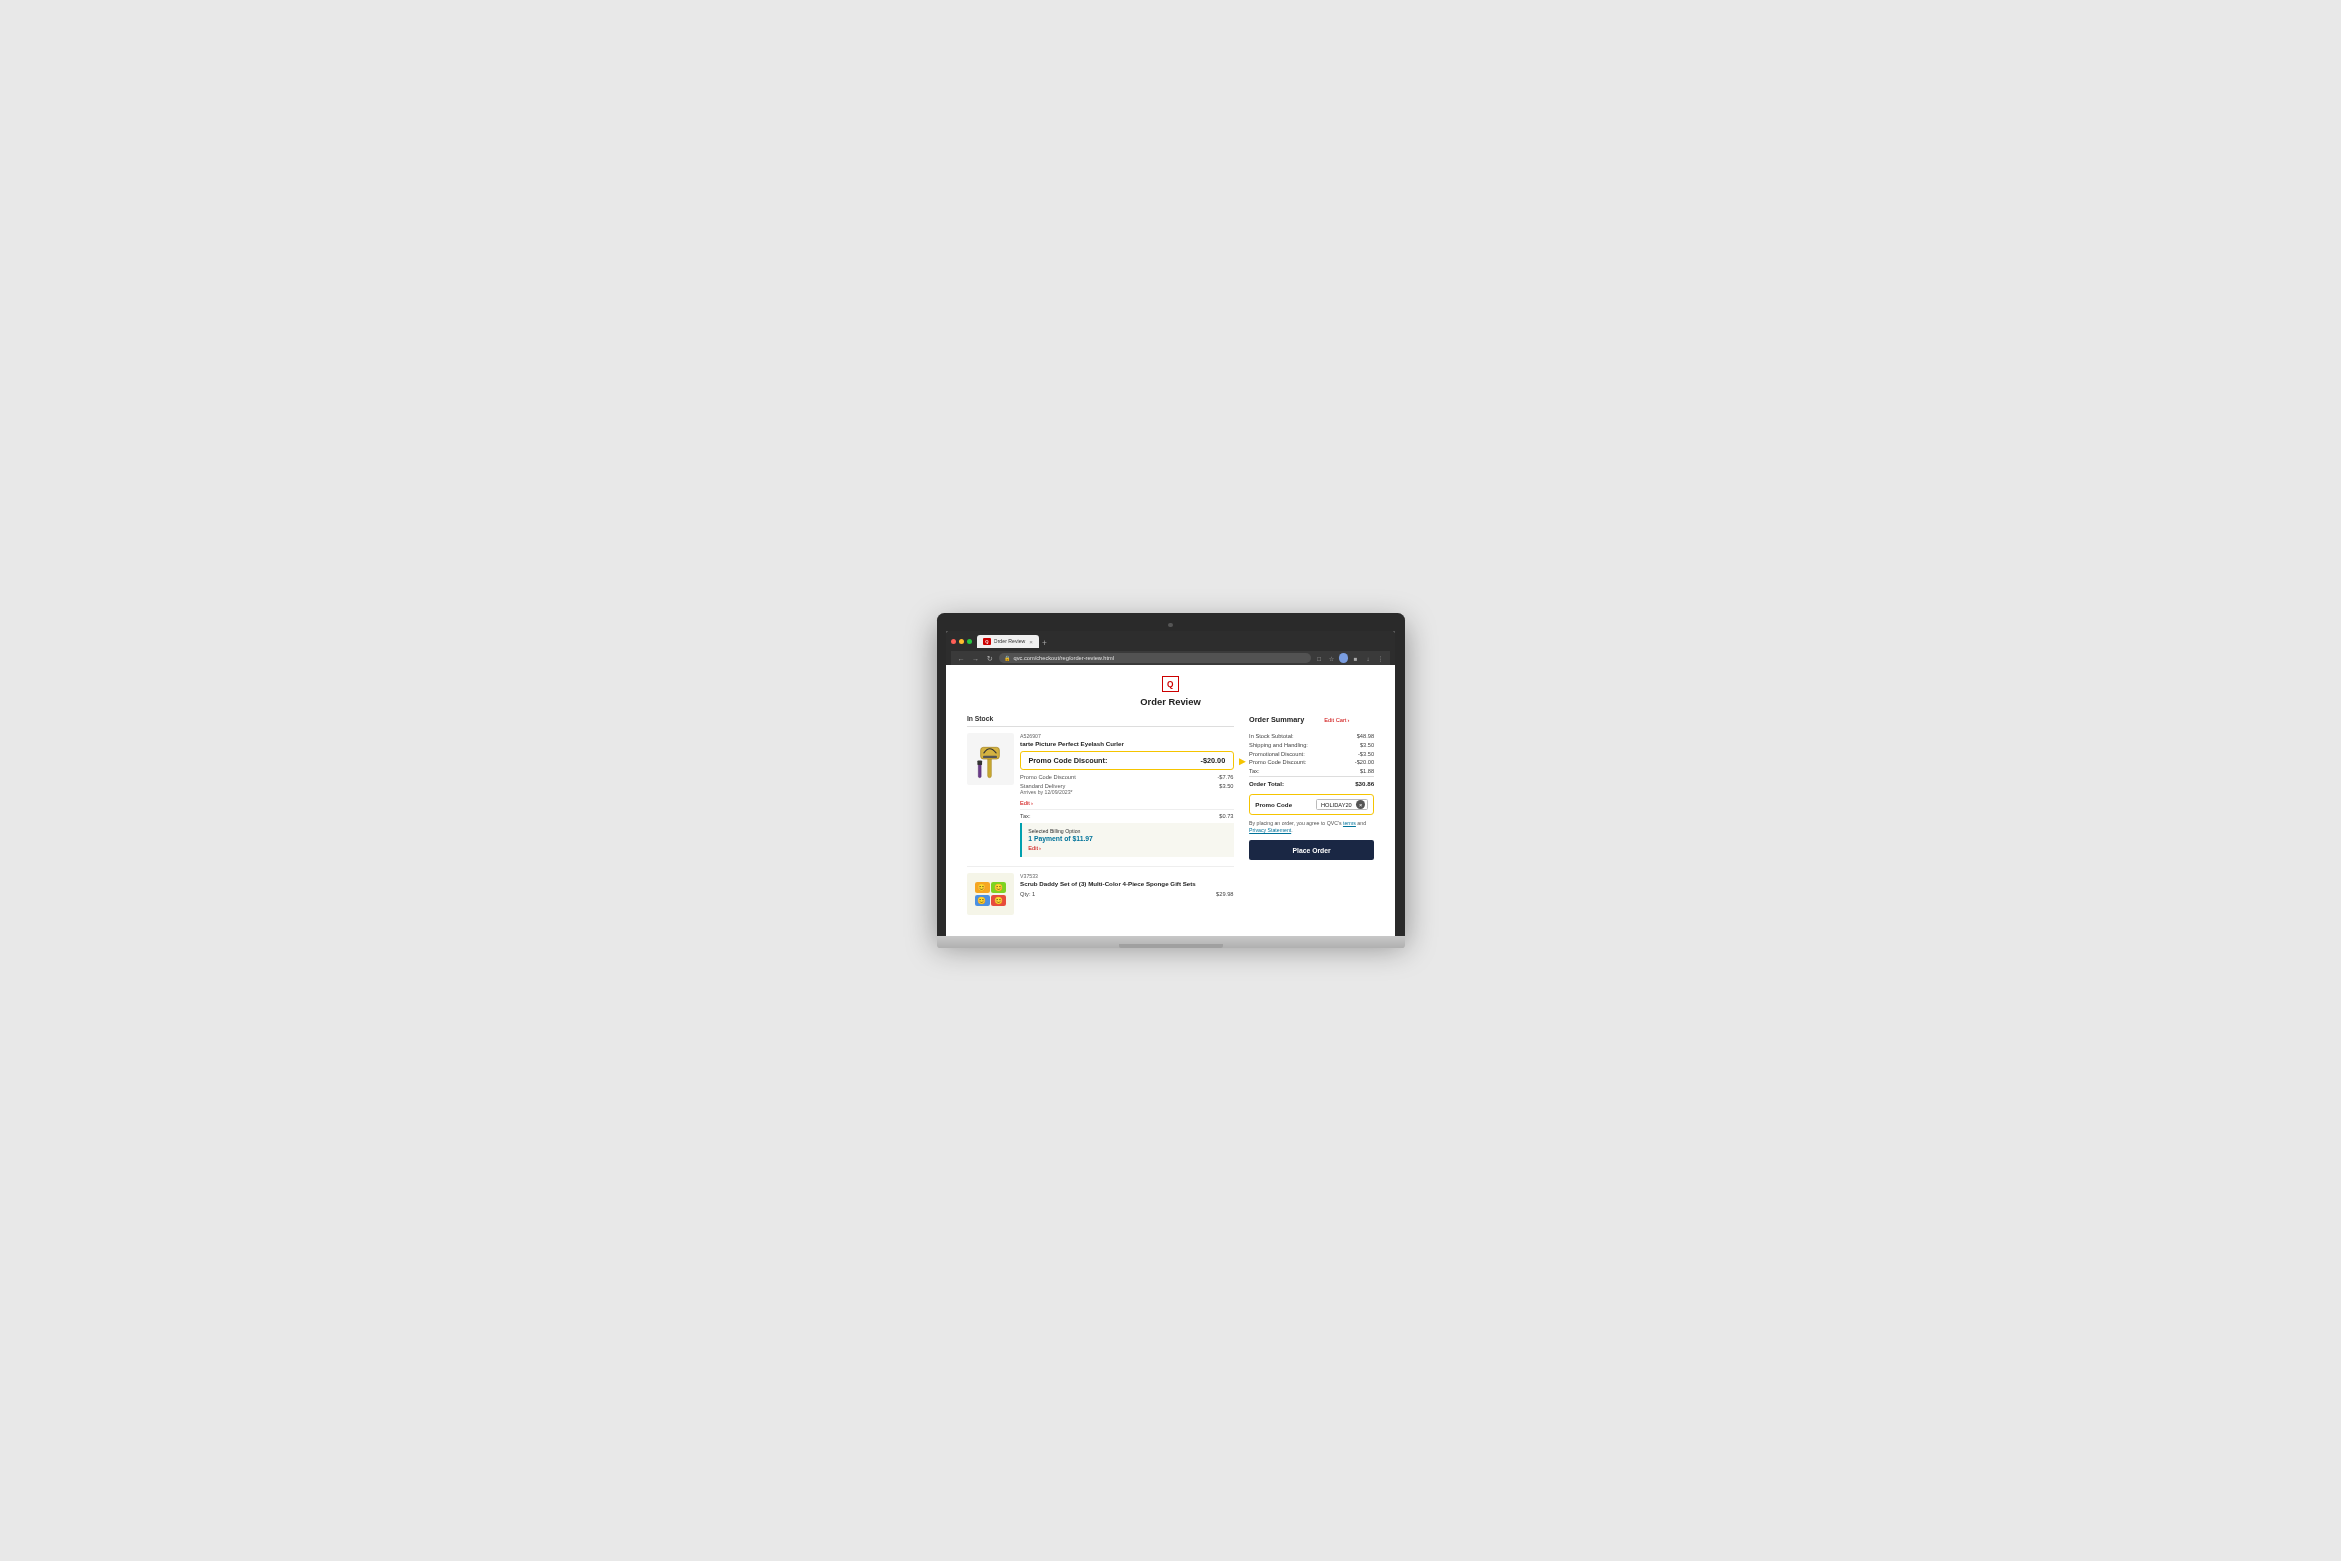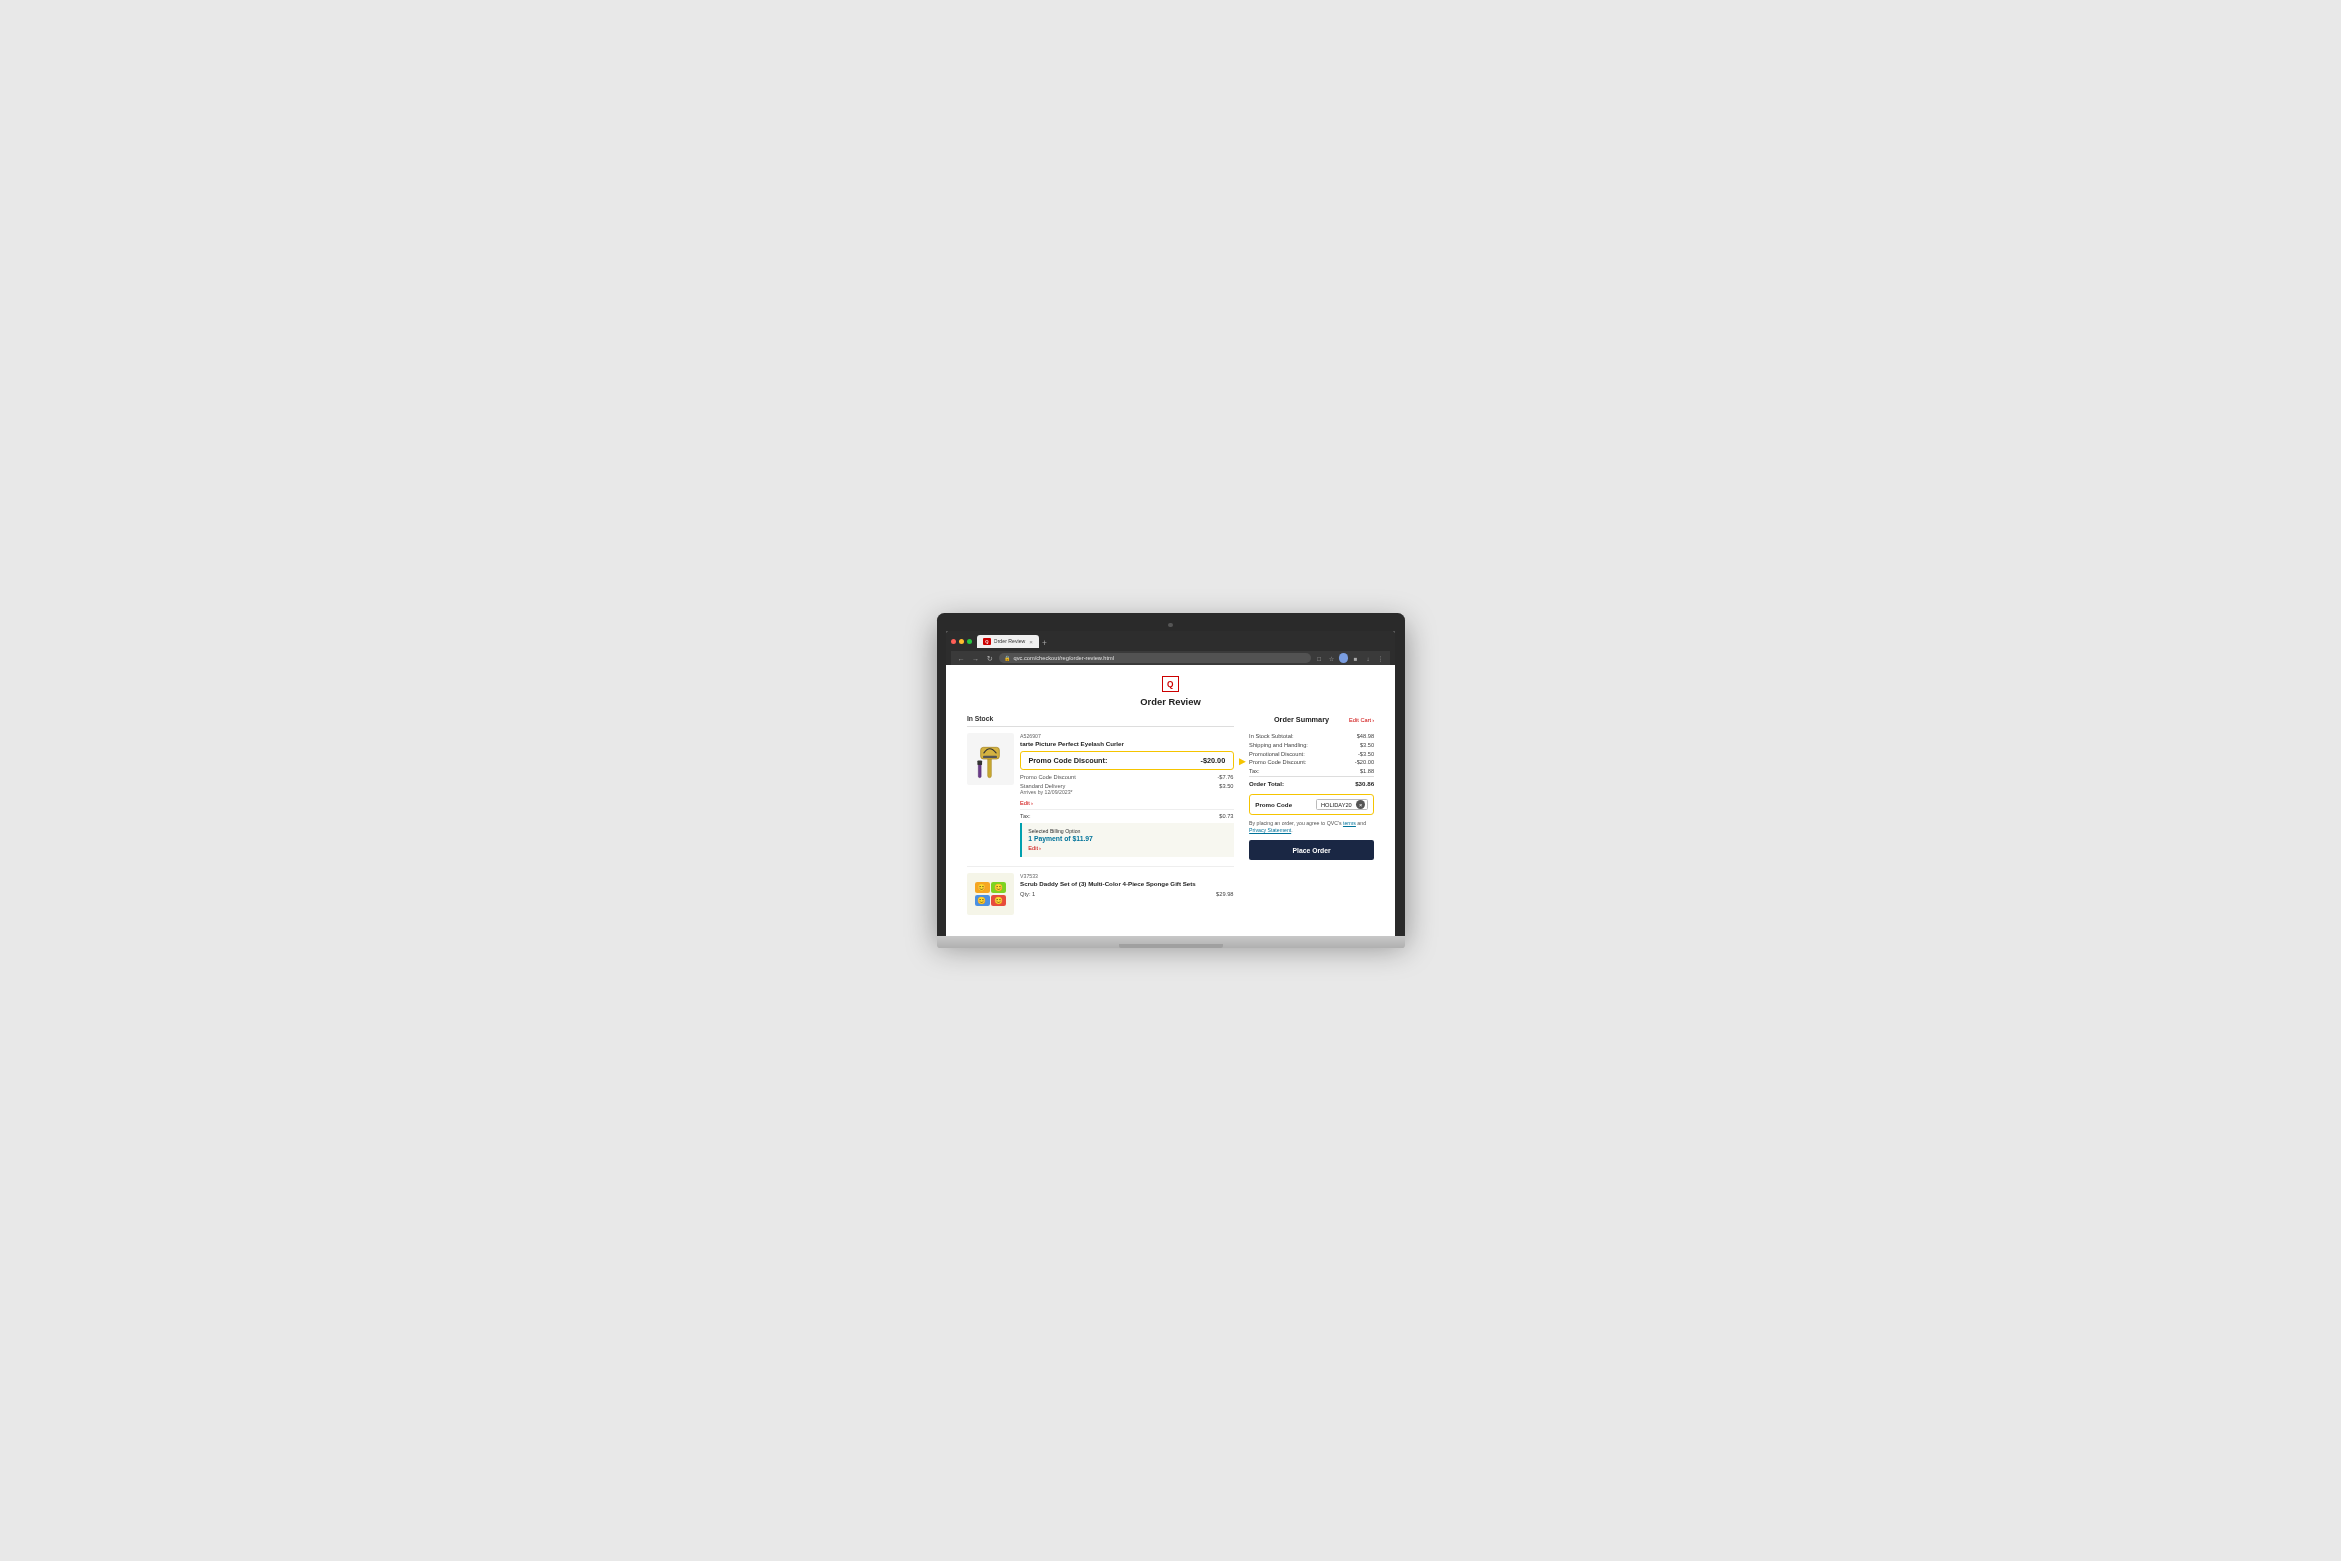--- a/index.html
+++ b/index.html
@@ -335,21 +335,21 @@
       color: #444;
     }
 
     
     .right-col {
       width: 125px;
       flex-shrink: 0;
     }
     .order-summary-header {
       display: flex;
-      justify-content: flex-end;
+      justify-content: flex-start;
       align-items: center;
       margin-bottom: 9px;
       gap: 20px;
     }
     .order-summary-title { font-size: 7.3px; font-weight: 700; color: #222; }
     .edit-cart-link { color: #cc0000; font-size: 5.7px; cursor: pointer; display: flex; align-items: center; gap: 1px; }
 
     .summary-line {
       display: flex;
       justify-content: space-between;

